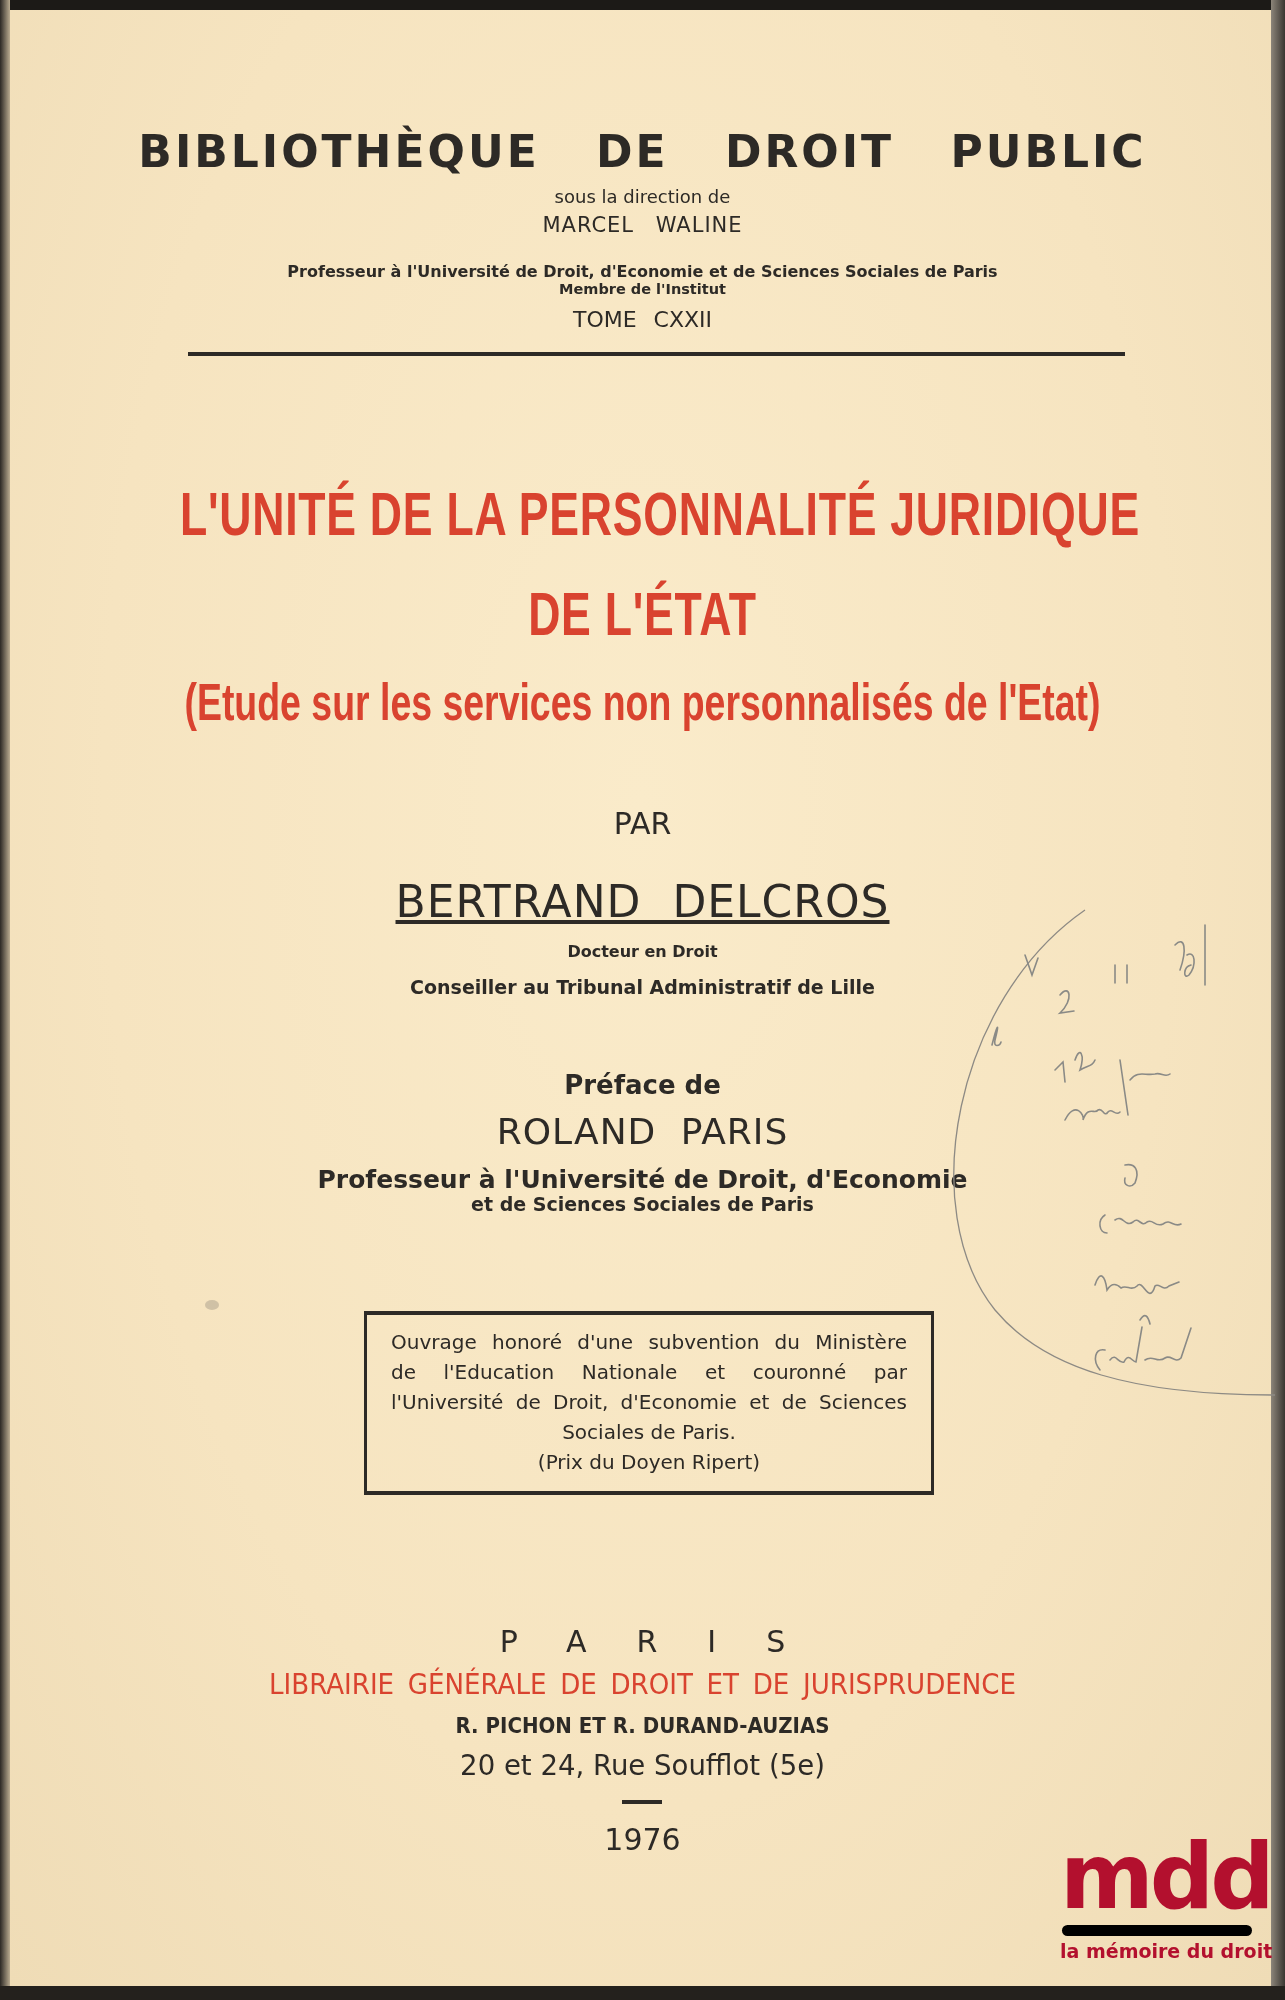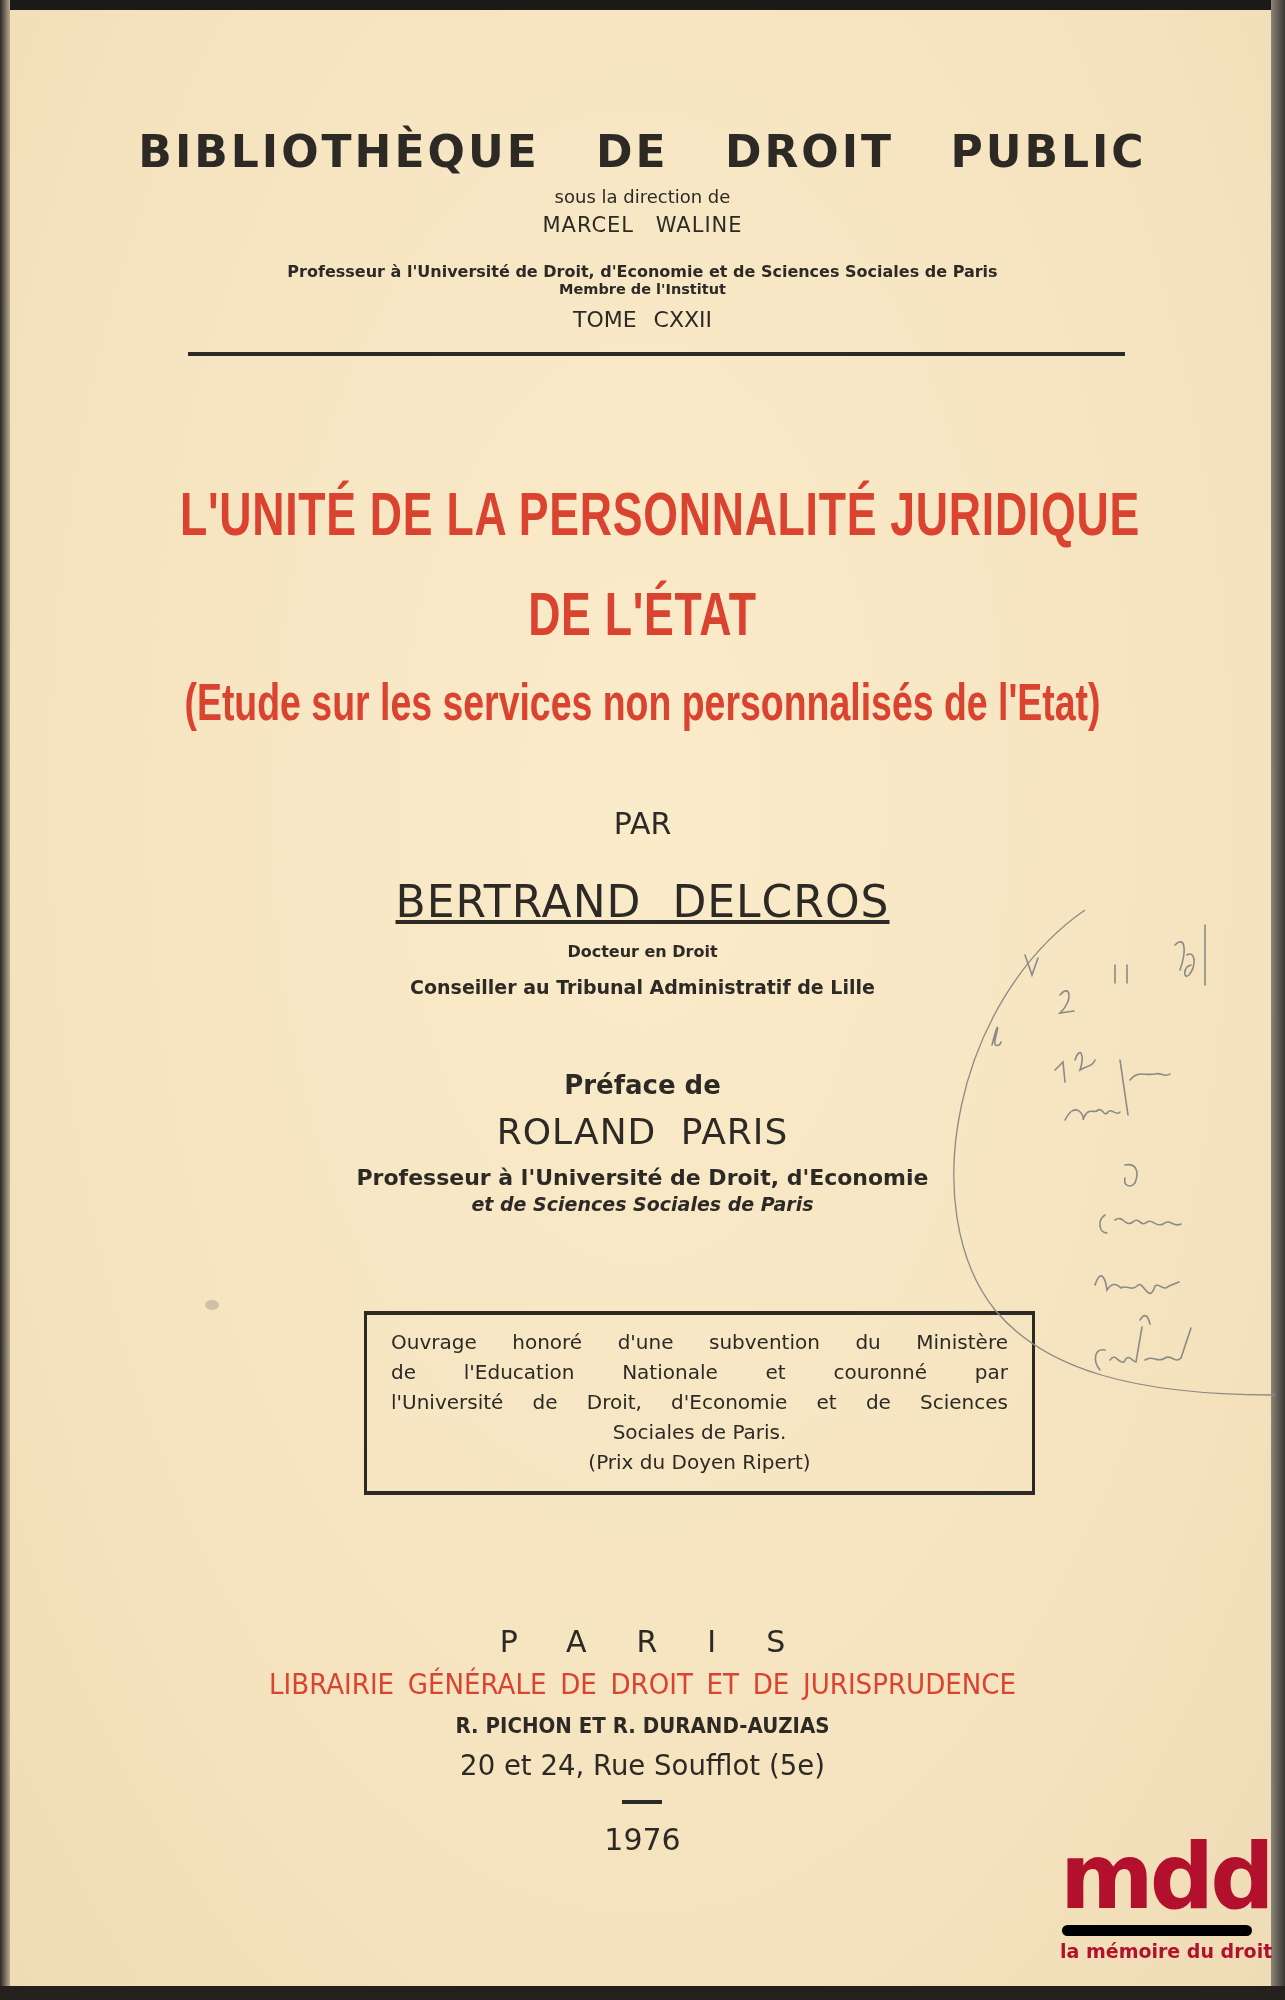--- a/index.html
+++ b/index.html
@@ -22,23 +22,23 @@
   .rule { position:absolute; left:188px; width:937px; top:352px; height:4px; background:#2d2a26; }
   .title1 { top:478px; font-size:62px; font-family:"Liberation Sans", sans-serif; font-weight:bold; transform:scaleX(0.72); letter-spacing:1px; }
   .title2 { top:578px; font-size:62px; font-family:"Liberation Sans", sans-serif; font-weight:bold; transform:scaleX(0.72); letter-spacing:1px; }
   .subtitle { top:672px; font-size:52px; font-family:"Liberation Sans", sans-serif; font-weight:bold; transform:scaleX(0.72); }
   .par { top:806px; font-size:30px; font-weight:normal; }
   .author { top:876px; font-size:44px; word-spacing:16px; letter-spacing:1px;text-decoration:underline; }
   .author-t1 { top:942px; font-size:16px; font-weight:bold; }
   .author-t2 { top:976px; font-size:19px; font-weight:bold; }
   .preface { top:1070px; font-size:26px; font-weight:bold; }
   .prefacer { top:1111px; font-size:36px; word-spacing:12px; letter-spacing:1px; }
-  .pref-t1 { top:1165px; font-size:22px; font-weight:bold; }
-  .pref-t2 { top:1193px; font-size:19px; font-weight:bold;font-style:italic; }
-  .box { position:absolute; left:364px; top:1311px; width:671px; height:184px; border:3px solid #2d2a26; border-top-width:4px; border-bottom-width:4px; box-sizing:border-box;padding-left:48px; }
+  .pref-t1 { top:1165px; font-size:25px; font-weight:bold; }
+  .pref-t2 { top:1193px; font-size:19px; font-weight:bold; }
+  .box { position:absolute; left:364px; top:1311px; width:570px; height:184px; border:3px solid #2d2a26; border-top-width:4px; border-bottom-width:4px; box-sizing:border-box;padding-left:48px; }
   .box-text { position:absolute; left:0; top:12px; width:100%; text-align:center; font-size:20px; line-height:30px; color:#2d2a26; }
   .box-text div { white-space:nowrap; }
   .box-text .just { text-align:justify; text-align-last:justify; padding:0 24px; }
   .city { top:1624px; font-size:30px; letter-spacing:50px; padding-left:50px; box-sizing:border-box; }
   .publisher { top:1667px; font-size:29px; transform:scaleX(0.9); word-spacing:6px; }
   .pub-owners { top:1713px; font-size:22px; font-weight:bold; transform:scaleX(0.9); }
   .pub-address { top:1748px; font-size:29px; transform:scaleX(0.95); }
   .dash { position:absolute; left:622px; width:40px; top:1800px; height:4px; background:#2d2a26; }
   .year { top:1822px; font-size:30px; }
   .handwriting { position:absolute; left:935px; top:880px; width:345px; height:520px; }

